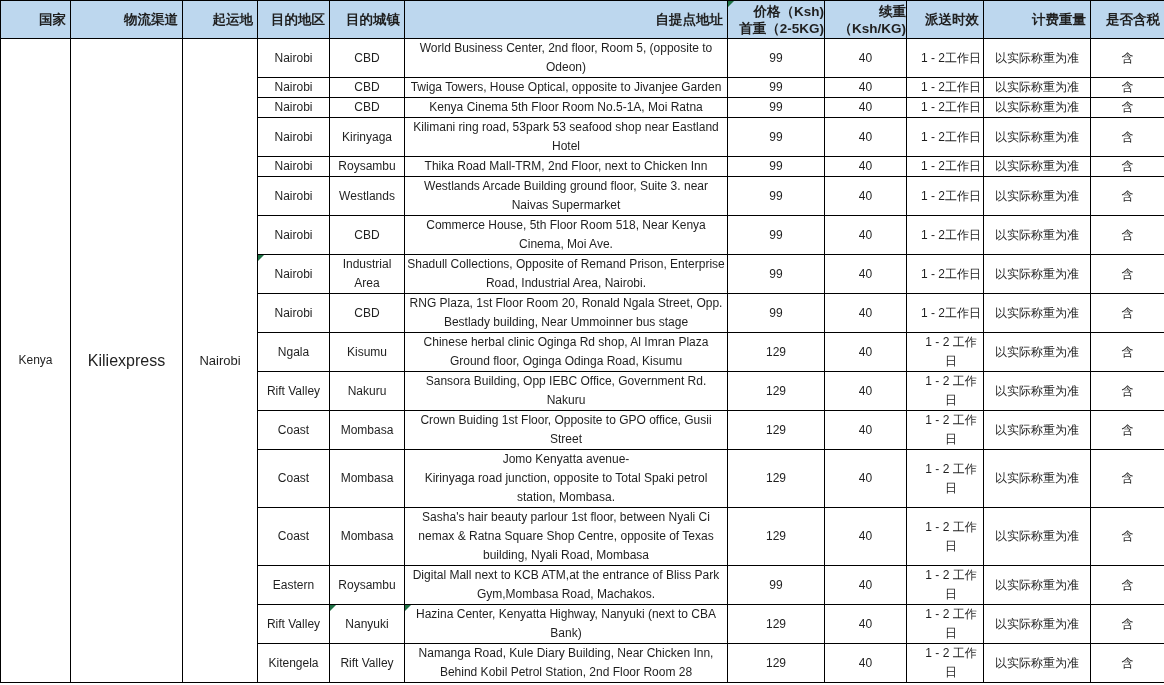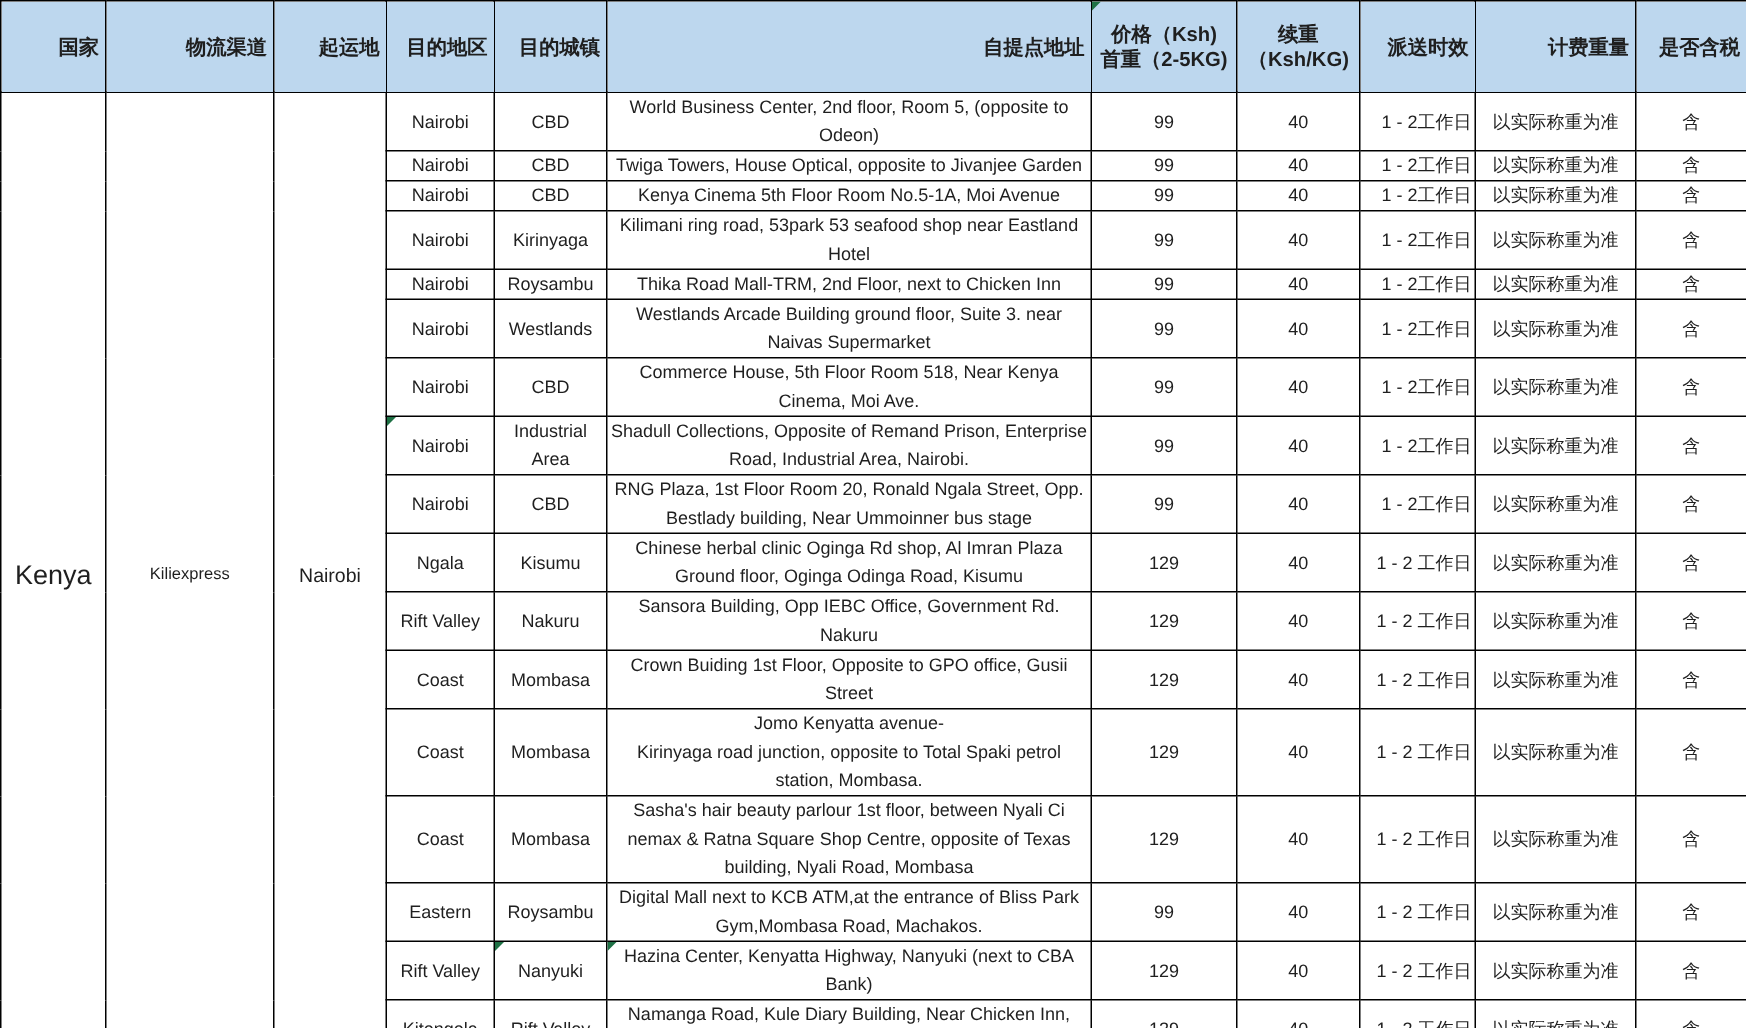--- a/index.html
+++ b/index.html
@@ -12,30 +12,30 @@
   html,body{background:#ffffff;}
   body{width:1164px;font-family:"Liberation Sans",sans-serif;color:var(--txt);}
   table{border-collapse:collapse;table-layout:fixed;width:1164px;}
   th,td{border:1px solid var(--border);overflow:hidden;position:relative;}
   thead th{
     background:var(--header-bg);
     font-size:13.5px;font-weight:bold;
     text-align:right;vertical-align:middle;
     height:38px;padding:2px 4px;line-height:17px;
   }
-  th.center{text-align:center;padding:13px 0;}
+  th.center{text-align:right;padding:1px 0;}
   td{
     font-size:12px;line-height:19px;
     text-align:center;vertical-align:middle;
     padding:0 2px;
   }
-  td.c-country{font-size:18px;}
-  td.c-channel{font-size:11px;}
+  td.c-country{font-size:12px;}
+  td.c-channel{font-size:16px;}
   td.c-origin{font-size:13px;}
-  td.c-delivery{text-align:right;padding-left:2px;}
+  td.c-delivery{text-align:center;padding-left:14px;}
   td.c-address .txt{white-space:pre-line;}
   .corner-mark{
     position:absolute;top:0;left:0;width:0;height:0;
     border-top:6px solid var(--indicator);
     border-right:6px solid transparent;
     pointer-events:none;
   }
 </style>
 </head>
 <body>
@@ -96,21 +96,21 @@
         <td class="c-address"><span class="txt">Twiga Towers, House Optical, opposite to Jivanjee Garden</span></td>
         <td class="c-price"><span class="txt">99</span></td>
         <td class="c-addl"><span class="txt">40</span></td>
         <td class="c-delivery"><span class="txt">1 - 2工作日</span></td>
         <td class="c-billing"><span class="txt">以实际称重为准</span></td>
         <td class="c-tax"><span class="txt">含</span></td>
       </tr>
       <tr>
         <td class="c-region"><span class="txt">Nairobi</span></td>
         <td class="c-town"><span class="txt">CBD</span></td>
-        <td class="c-address"><span class="txt">Kenya Cinema 5th Floor Room No.5-1A, Moi Avenue</span></td>
+        <td class="c-address"><span class="txt">Kenya Cinema 5th Floor Room No.5-1A, Moi Ratna</span></td>
         <td class="c-price"><span class="txt">99</span></td>
         <td class="c-addl"><span class="txt">40</span></td>
         <td class="c-delivery"><span class="txt">1 - 2工作日</span></td>
         <td class="c-billing"><span class="txt">以实际称重为准</span></td>
         <td class="c-tax"><span class="txt">含</span></td>
       </tr>
       <tr>
         <td class="c-region"><span class="txt">Nairobi</span></td>
         <td class="c-town"><span class="txt">Kirinyaga</span></td>
         <td class="c-address"><span class="txt">Kilimani ring road, 53park 53 seafood shop near Eastland Hotel</span></td>

